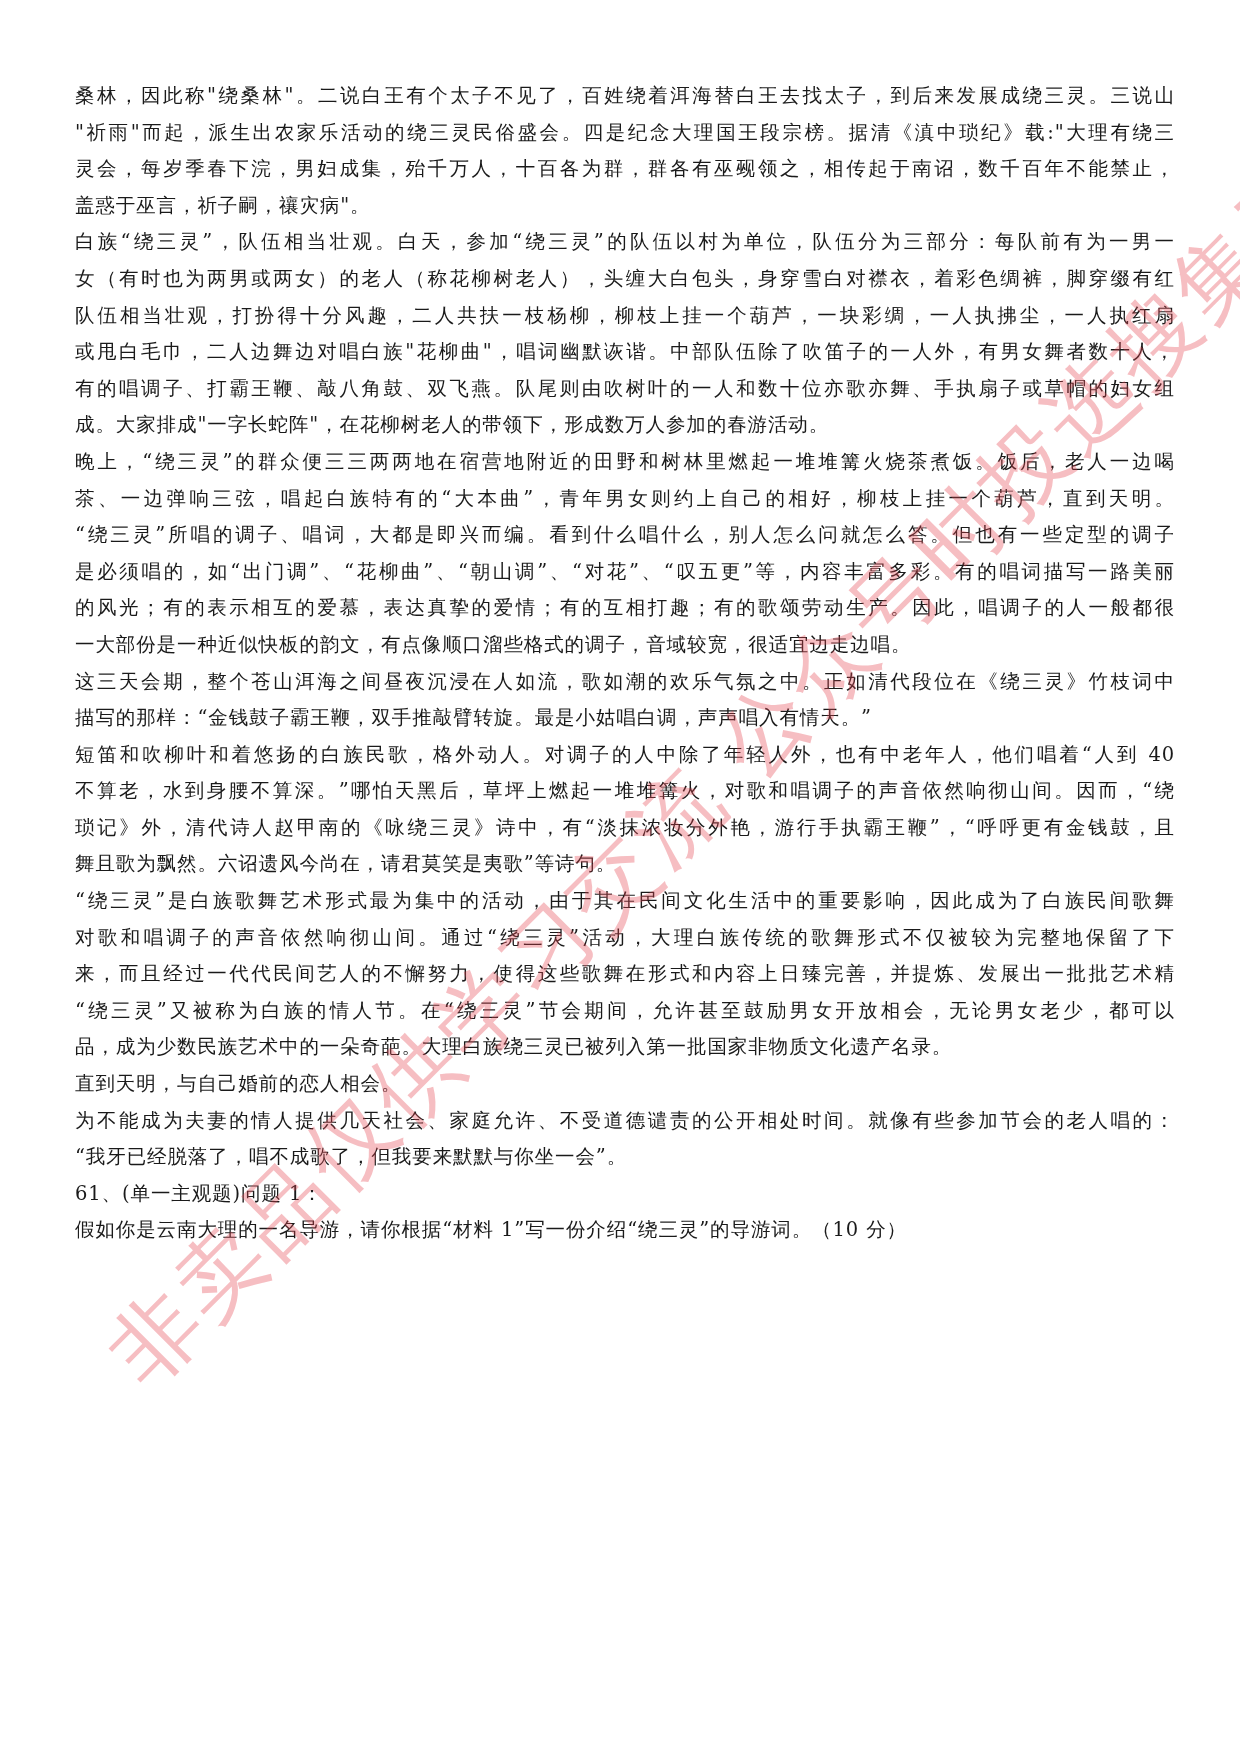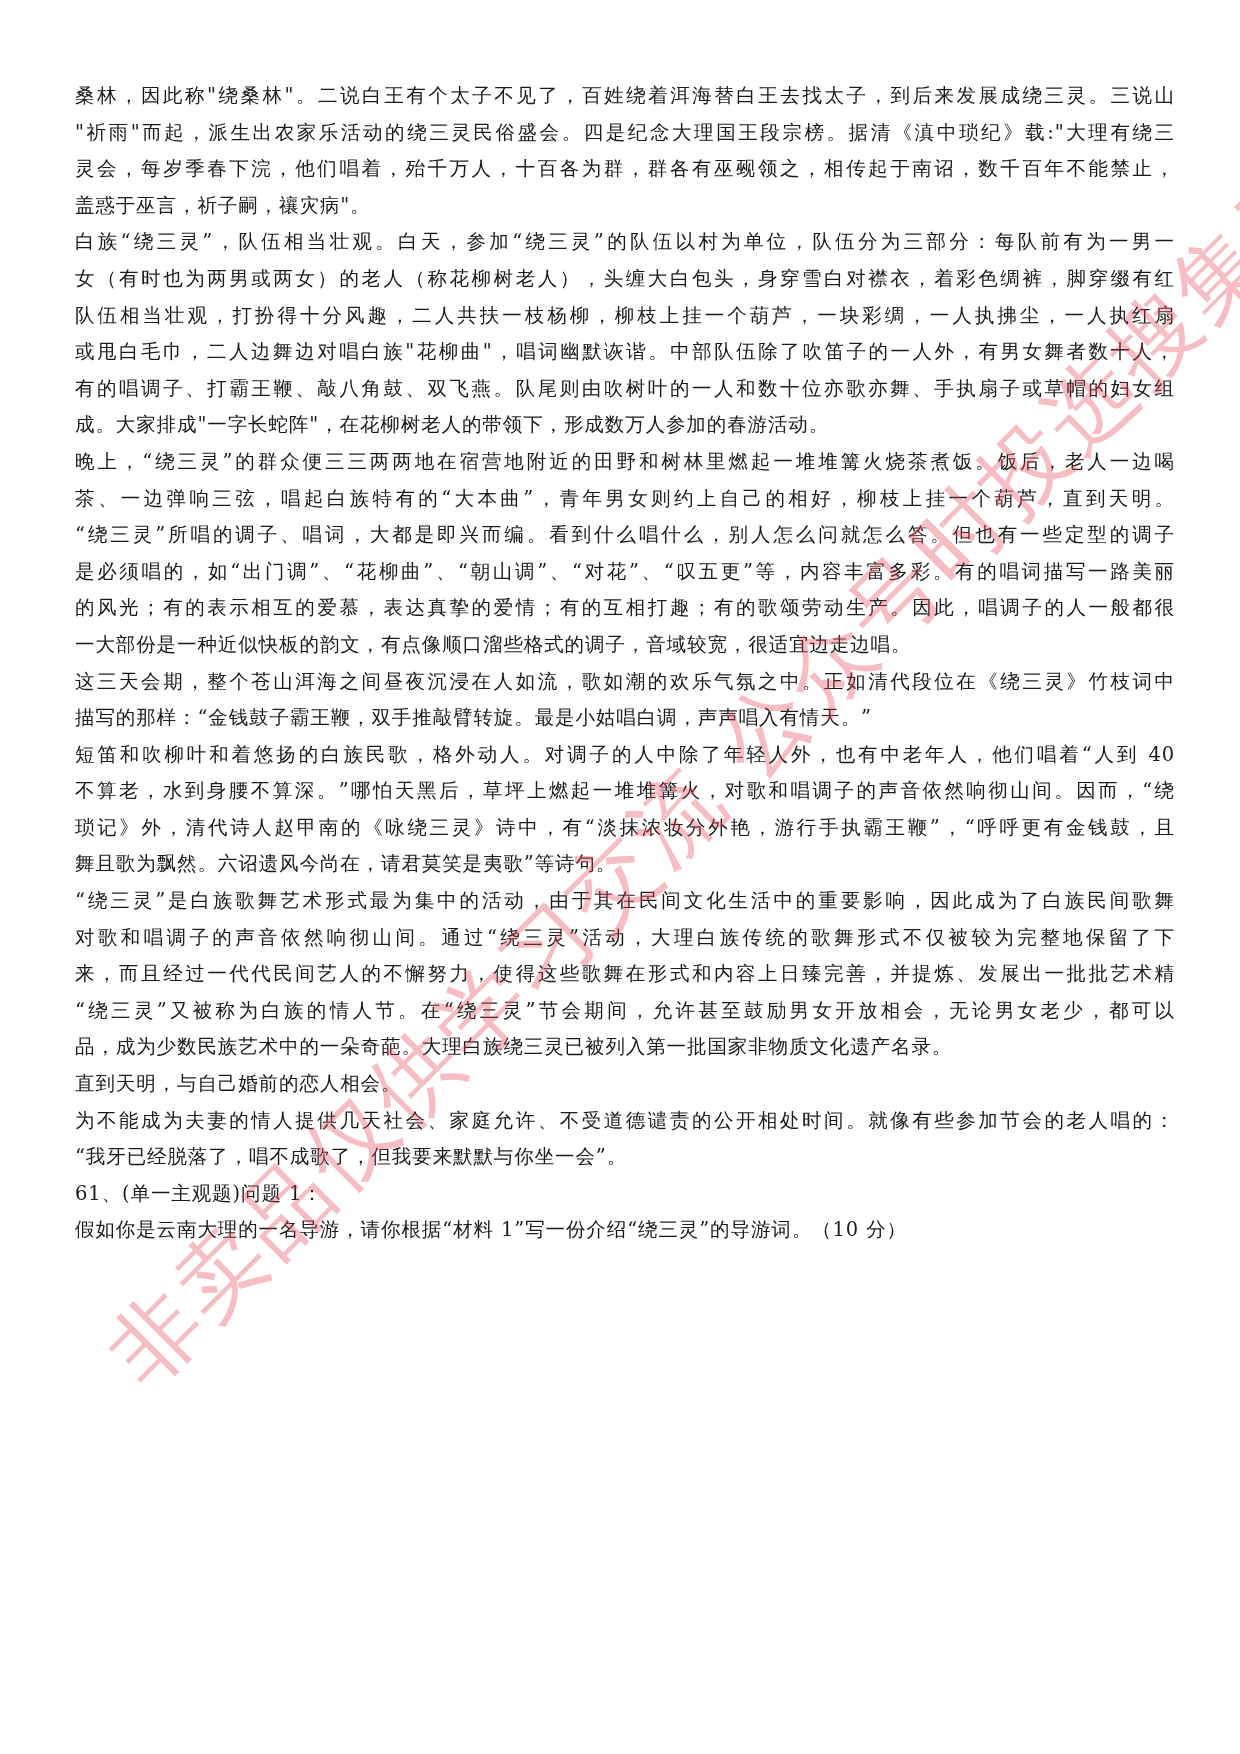--- a/index.html
+++ b/index.html
@@ -16,21 +16,21 @@
                white-space:nowrap; text-align:center; pointer-events:none;
                font-family:"DejaVu Sans","Liberation Sans",sans-serif; font-weight:300; }
 </style>
 </head>
 <body>
 
 <div class="page">
   <div class="content" id="content">
       <div class="line justify">桑林，因此称"绕桑林"。二说白王有个太子不见了，百姓绕着洱海替白王去找太子，到后来发展成绕三灵。三说山</div>
       <div class="line justify">"祈雨"而起，派生出农家乐活动的绕三灵民俗盛会。四是纪念大理国王段宗榜。据清《滇中琐纪》载:"大理有绕三</div>
-      <div class="line justify">灵会，每岁季春下浣，他们唱着，殆千万人，十百各为群，群各有巫觋领之，相传起于南诏，数千百年不能禁止，</div>
+      <div class="line justify">灵会，每岁季春下浣，男妇成集，殆千万人，十百各为群，群各有巫觋领之，相传起于南诏，数千百年不能禁止，</div>
       <div class="line">盖惑于巫言，祈子嗣，禳灾病"。</div>
       <div class="line justify">白族“绕三灵”，队伍相当壮观。白天，参加“绕三灵”的队伍以村为单位，队伍分为三部分：每队前有为一男一</div>
       <div class="line justify">女（有时也为两男或两女）的老人（称花柳树老人），头缠大白包头，身穿雪白对襟衣，着彩色绸裤，脚穿缀有红</div>
       <div class="line justify">队伍相当壮观，打扮得十分风趣，二人共扶一枝杨柳，柳枝上挂一个葫芦，一块彩绸，一人执拂尘，一人执红扇</div>
       <div class="line justify">或甩白毛巾，二人边舞边对唱白族"花柳曲"，唱词幽默诙谐。中部队伍除了吹笛子的一人外，有男女舞者数十人，</div>
       <div class="line justify">有的唱调子、打霸王鞭、敲八角鼓、双飞燕。队尾则由吹树叶的一人和数十位亦歌亦舞、手执扇子或草帽的妇女组</div>
       <div class="line">成。大家排成"一字长蛇阵"，在花柳树老人的带领下，形成数万人参加的春游活动。</div>
       <div class="line justify">晚上，“绕三灵”的群众便三三两两地在宿营地附近的田野和树林里燃起一堆堆篝火烧茶煮饭。饭后，老人一边喝</div>
       <div class="line justify">茶、一边弹响三弦，唱起白族特有的“大本曲”，青年男女则约上自己的相好，柳枝上挂一个葫芦，直到天明。</div>
       <div class="line justify">“绕三灵”所唱的调子、唱词，大都是即兴而编。看到什么唱什么，别人怎么问就怎么答。但也有一些定型的调子</div>

